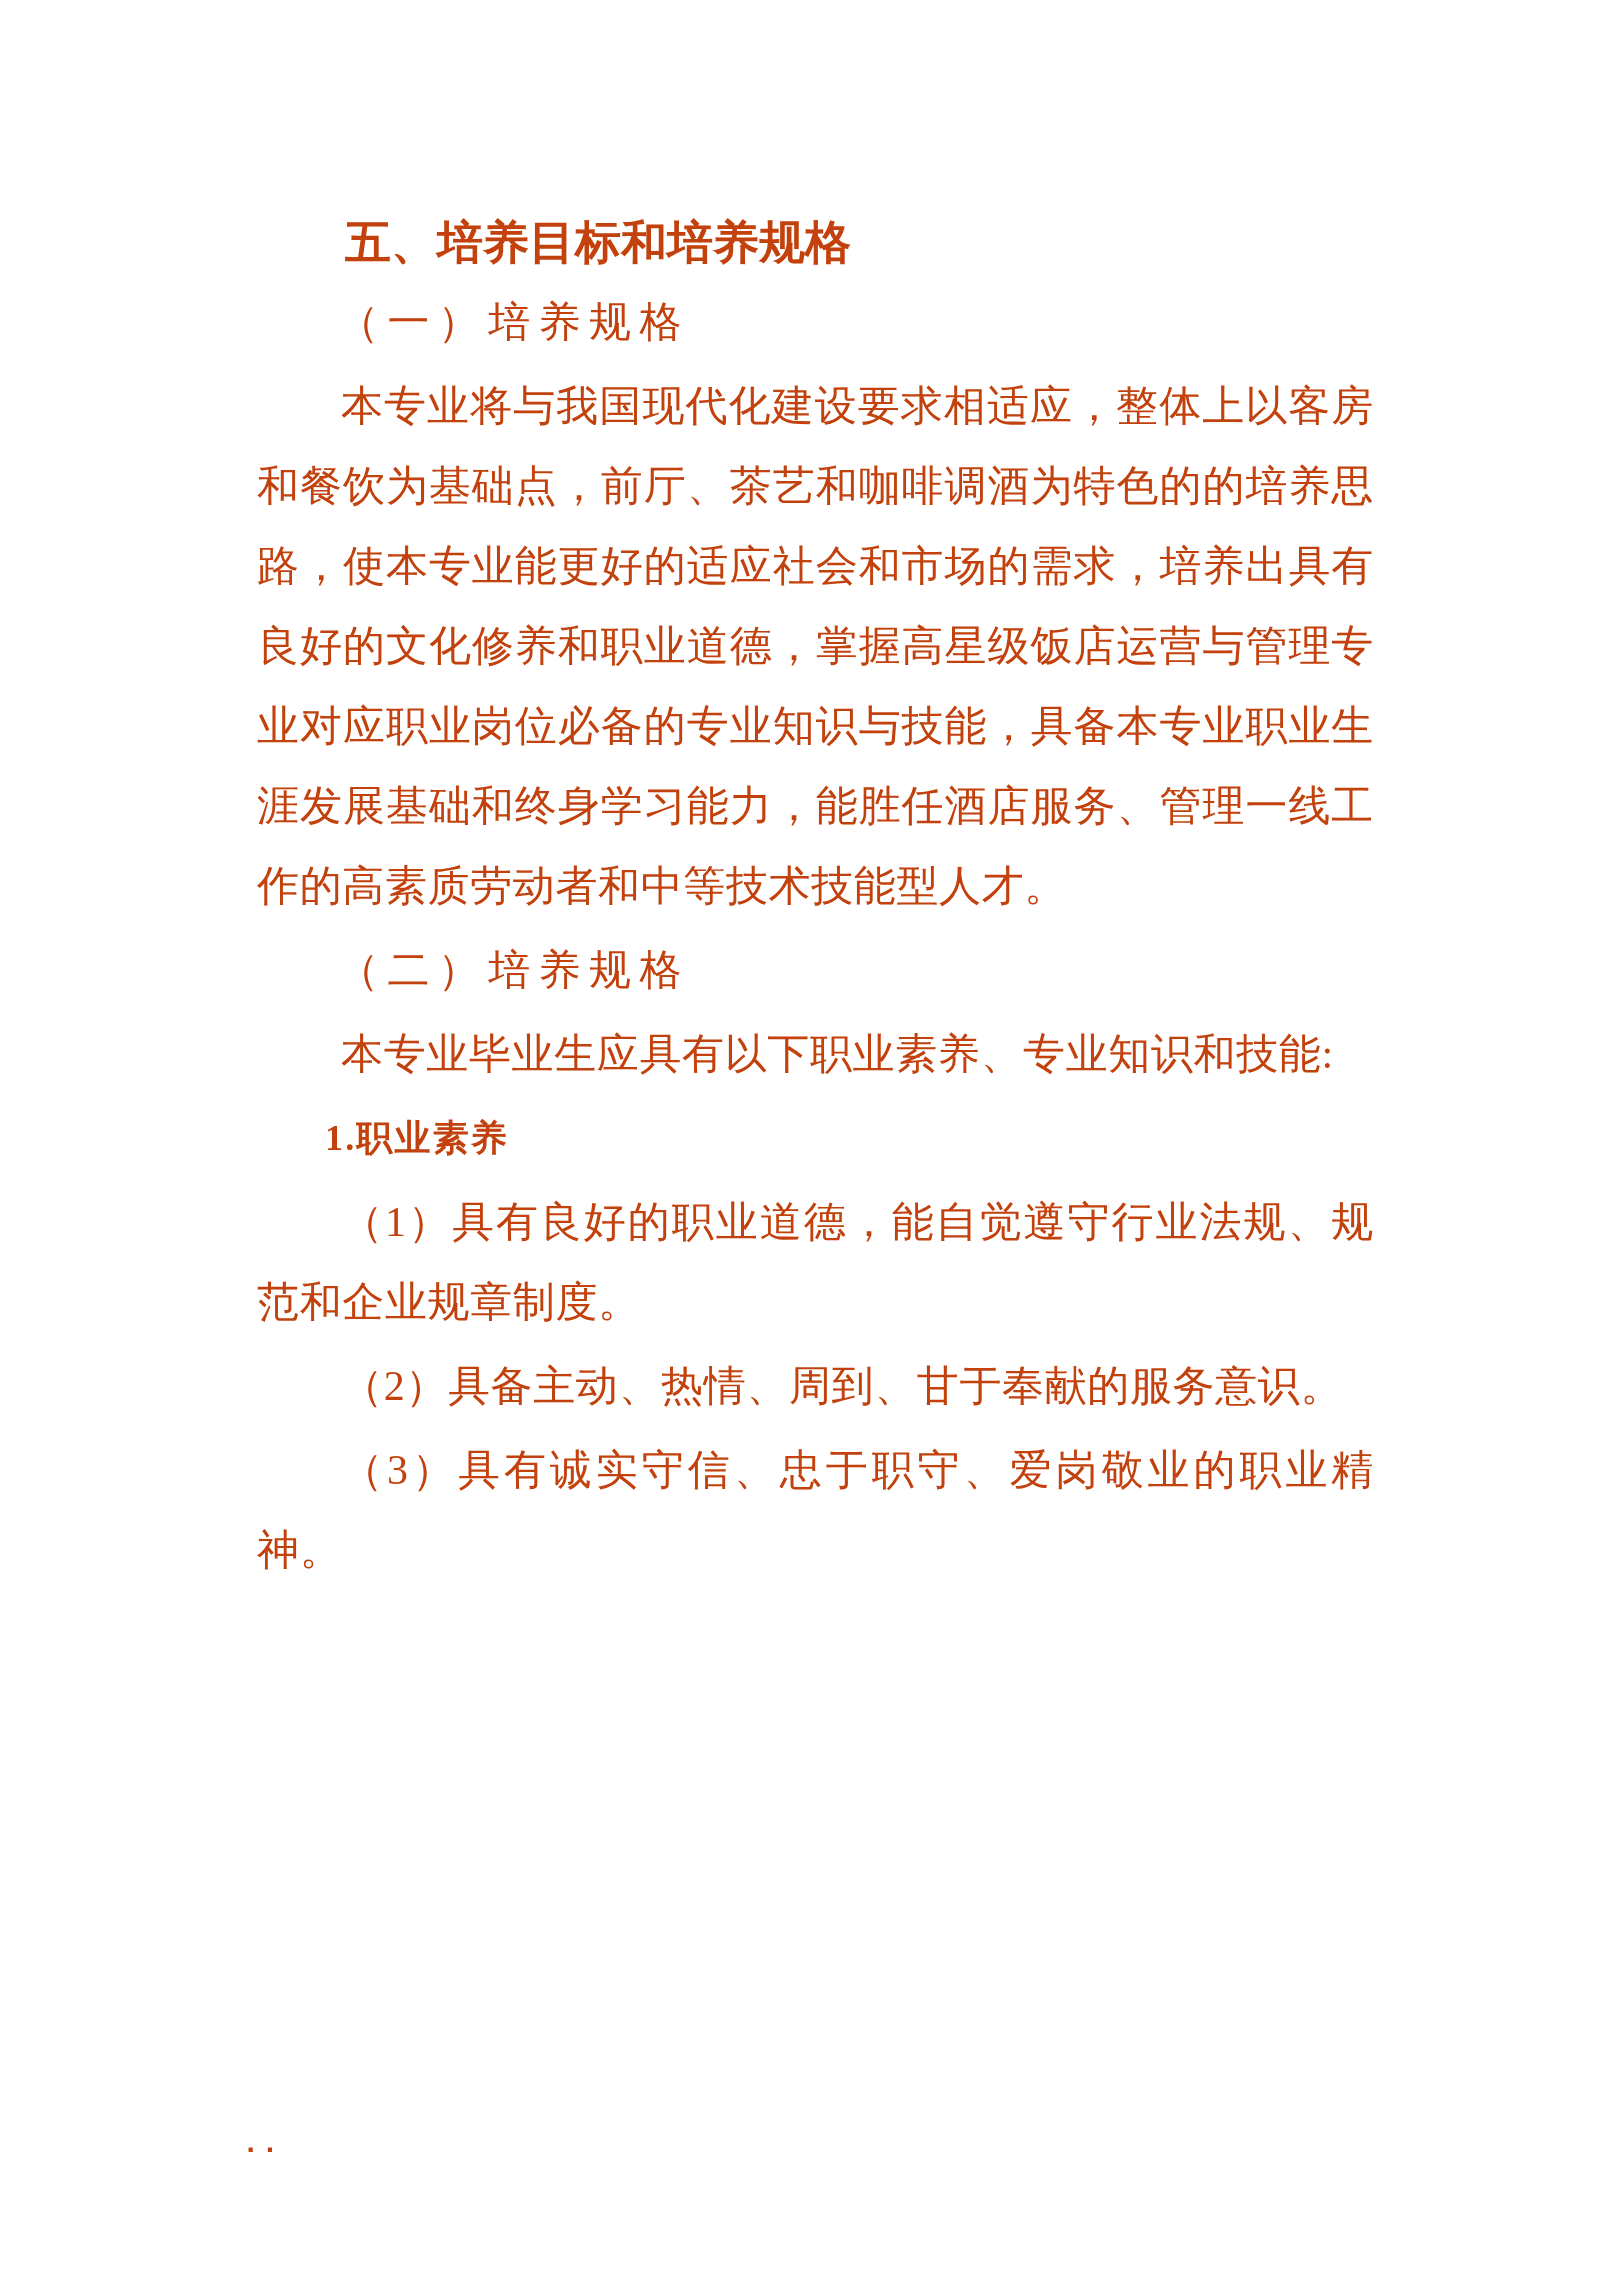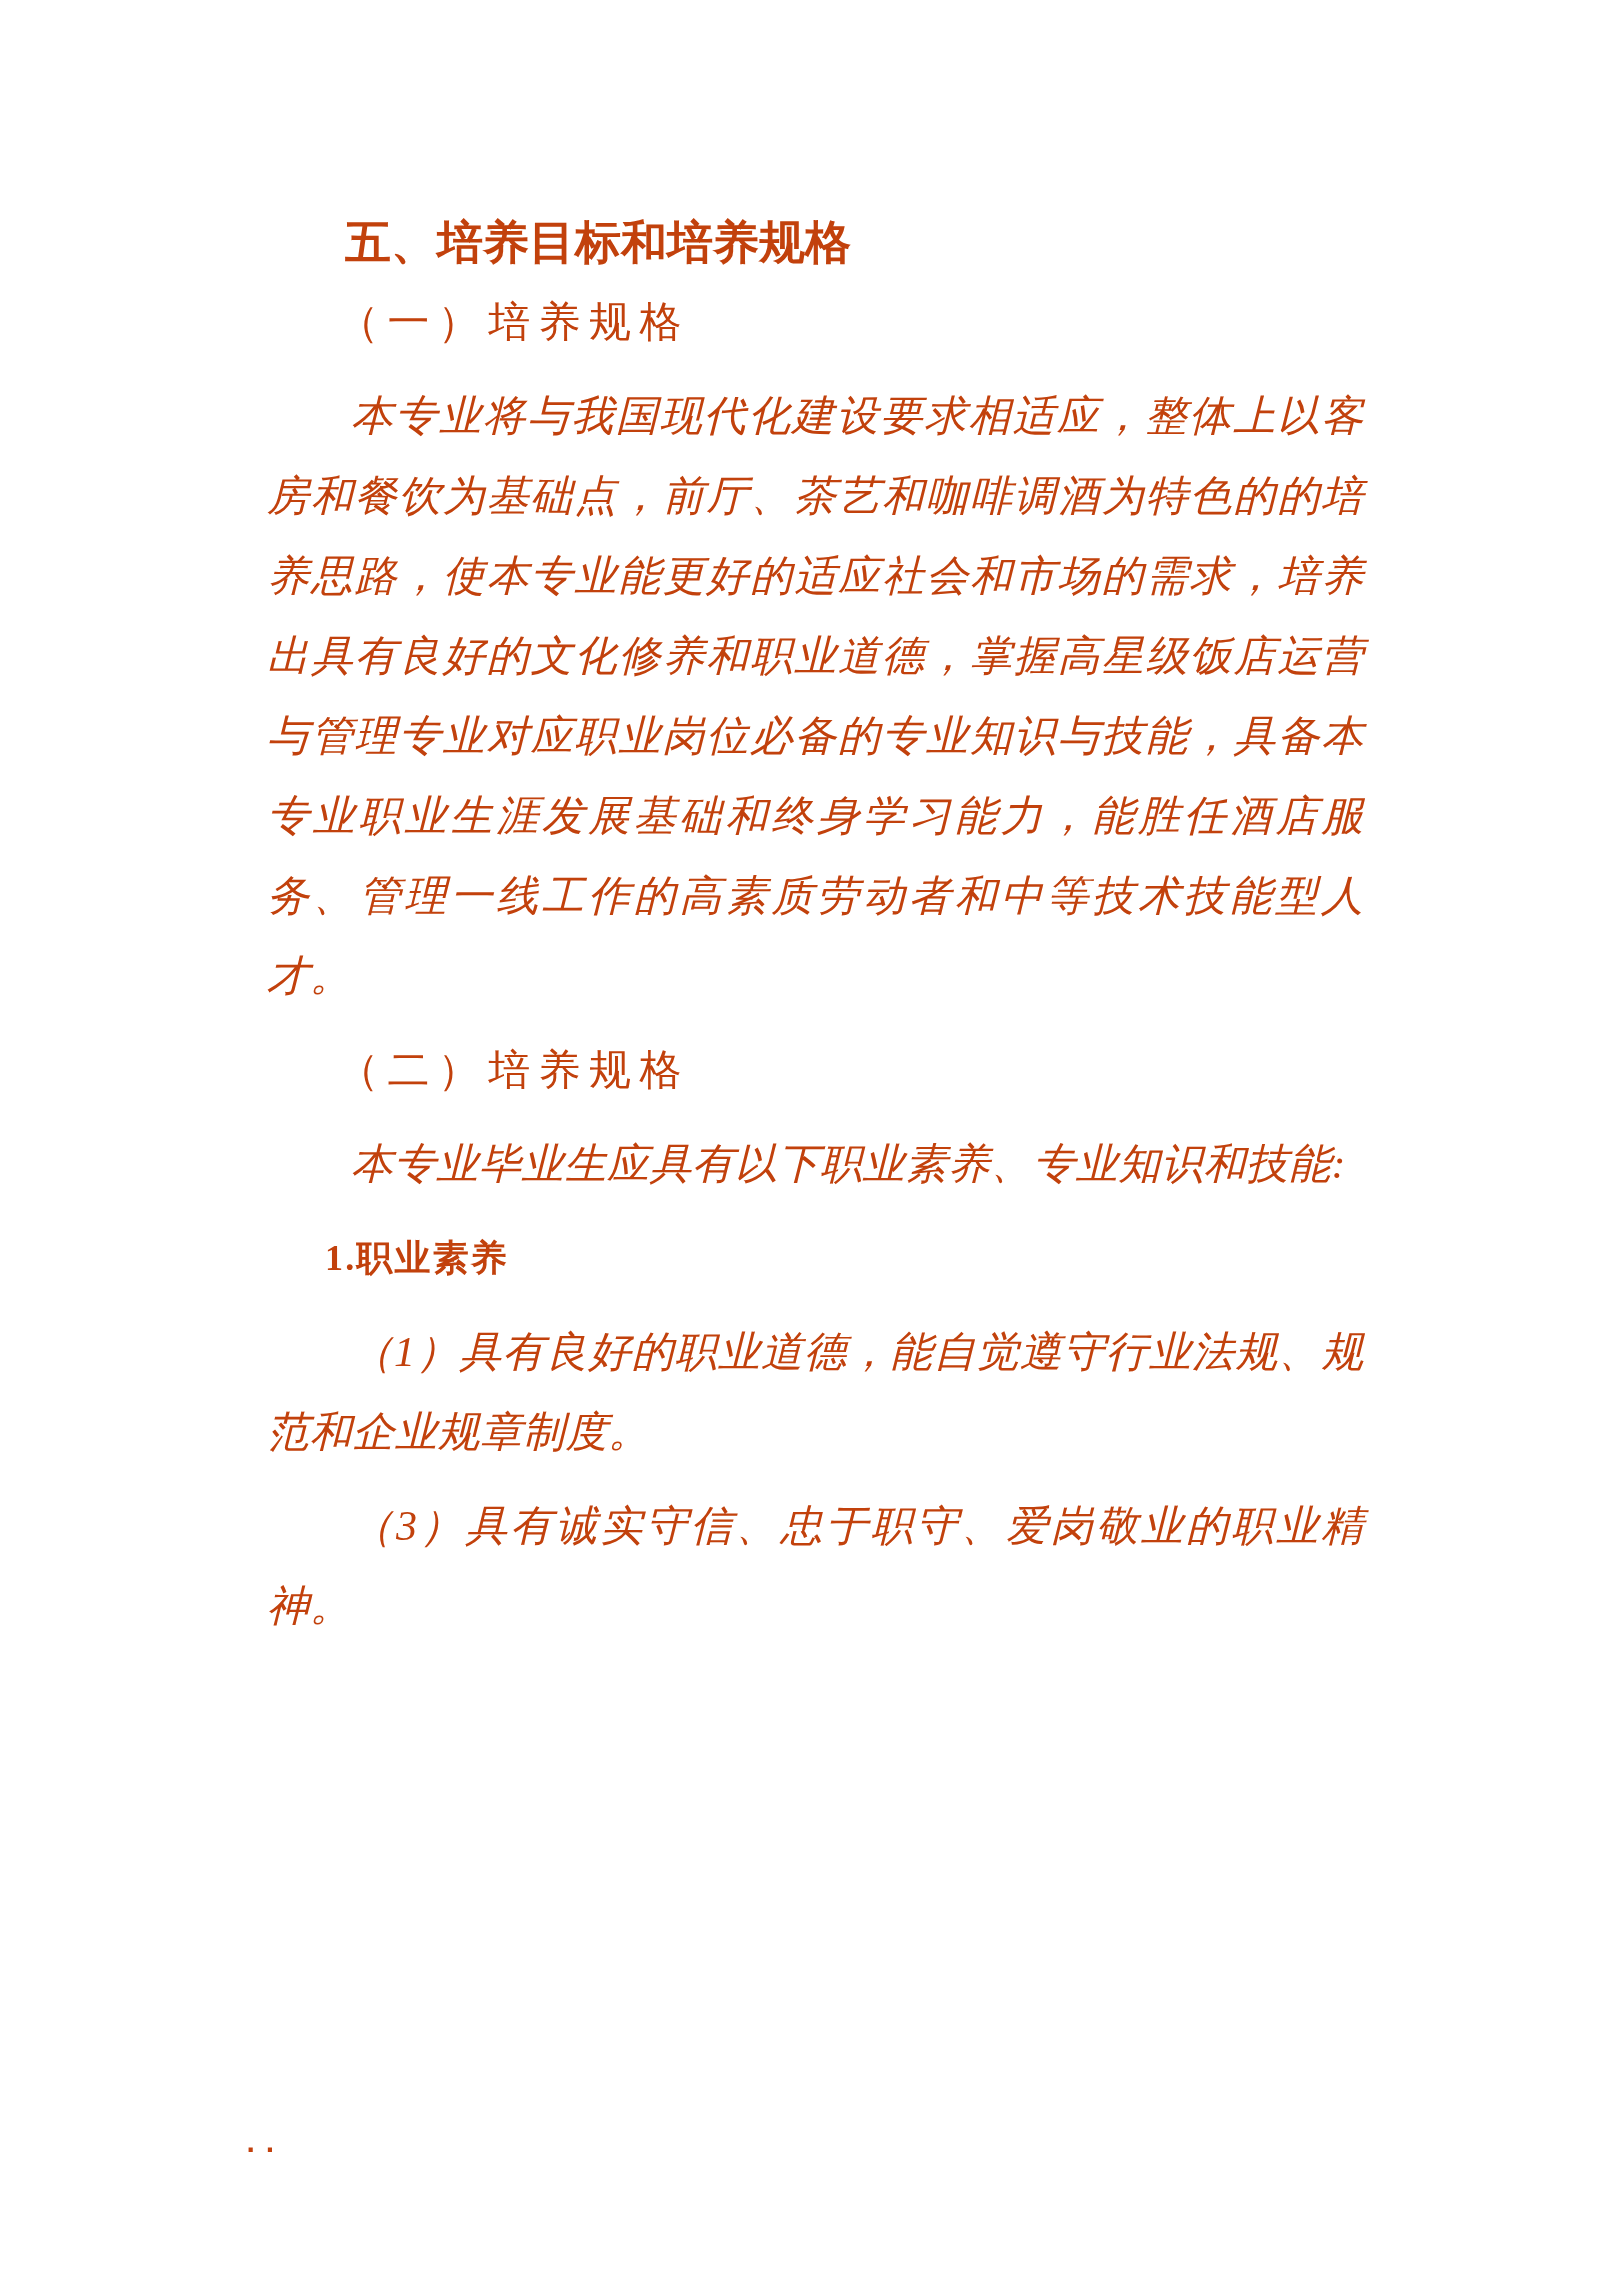--- a/index.html
+++ b/index.html
@@ -30,25 +30,24 @@
   }
   .sub-heading {
     font-weight: normal;
     font-size: 42px;
     line-height: 80px;
     text-indent: 2em;
     letter-spacing: 0.20em;
     margin: 0;
   }
   .body-para {
-    margin: 14px;
+    margin: 4px;
     text-indent: 2em;
     text-align: justify;
     letter-spacing: 0.015em;
-    font-style: italic;
   }
   .list-heading {
     font-weight: bold;
     font-size: 36px;
     line-height: 80px;
     text-indent: 2em;
     letter-spacing: 0.06em;
     margin: 0;
   }
   .footer-mark {
@@ -75,20 +74,21 @@
 
 
   <h2 class="sub-heading">（二）培养规格</h2>
 
   <p class="body-para">本专业毕业生应具有以下职业素养、专业知识和技能:</p>
 
   <h3 class="list-heading">1.职业素养</h3>
 
   <p class="body-para">（1）具有良好的职业道德，能自觉遵守行业法规、规范和企业规章制度。</p>
 
+  <p class="body-para">（2）具备主动、热情、周到、甘于奉献的服务意识。</p>
 
   <p class="body-para">（3）具有诚实守信、忠于职守、爱岗敬业的职业精神。</p>
 
 
   <div class="footer-mark">..</div>
 
 </div>
 
 
 </body></html>

